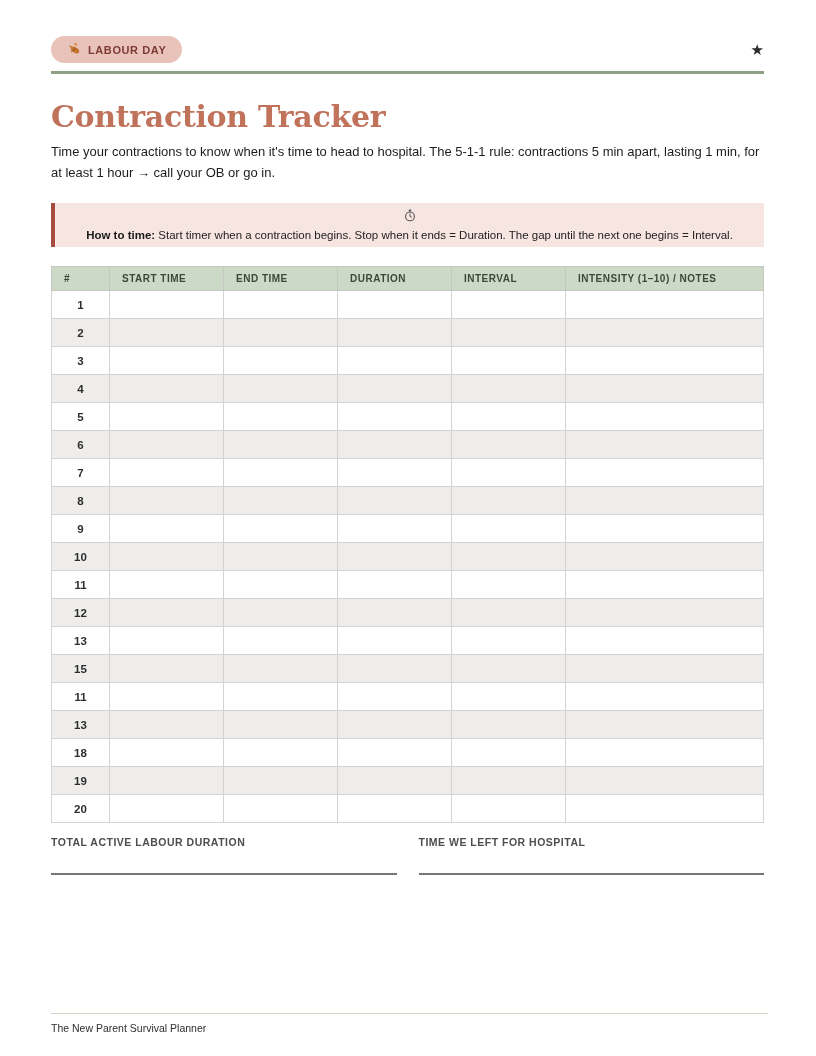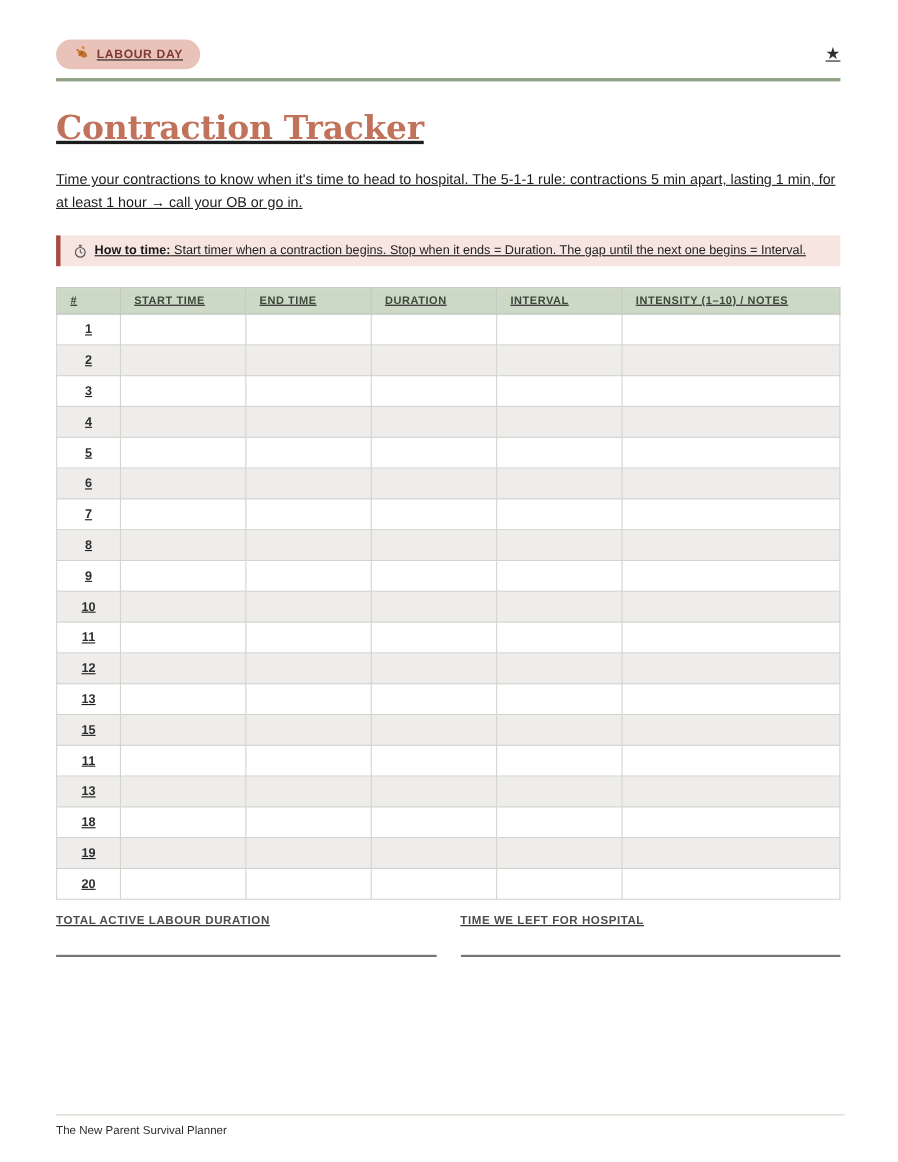--- a/index.html
+++ b/index.html
@@ -6,21 +6,20 @@
   html, body { background: #ffffff; }
   .page {
     position: relative;
     width: 816px;
     height: 1056px;
     margin: 0 auto;
     background: #ffffff;
     font-family: "Liberation Sans", sans-serif;
     color: #1d1d1d;
     overflow: hidden;
-    text-decoration: underline;
   }
   .content { padding: 0 52px 0 51px; }
 
   
   .topbar {
     display: flex;
     justify-content: space-between;
     align-items: center;
     padding-top: 36px;
     height: 63px;
@@ -56,39 +55,40 @@
   .title {
     margin-top: 26px;
     font-family: "DejaVu Serif", serif;
     font-weight: bold;
     font-size: 30px;
     line-height: 34px;
     letter-spacing: -0.3px;
     color: #c0725a;
   }
   .intro {
-    margin-top: 18px;
+    margin-top: 7px;
     font-size: 13px;
     line-height: 21px;
     color: #1d1d1d;
     max-width: 713px;
   }
 
   
   .callout {
     margin-top: 20px;
     background: #f7e5e1;
     border-left: 4px solid #a84b3f;
     min-height: 28px;
     display: flex;
     align-items: center;
     gap: 7px;
     padding: 6px 12px;
     font-size: 11.5px;
     color: #222222;
+    flex-direction: column;
   }
   .callout strong { color: #1a1a1a; }
   .stopwatch { flex: 0 0 auto; display: inline-flex; }
 
   
   table.tracker {
     margin-top: 19px;
     width: 713px;
     border-collapse: collapse;
     table-layout: fixed;

